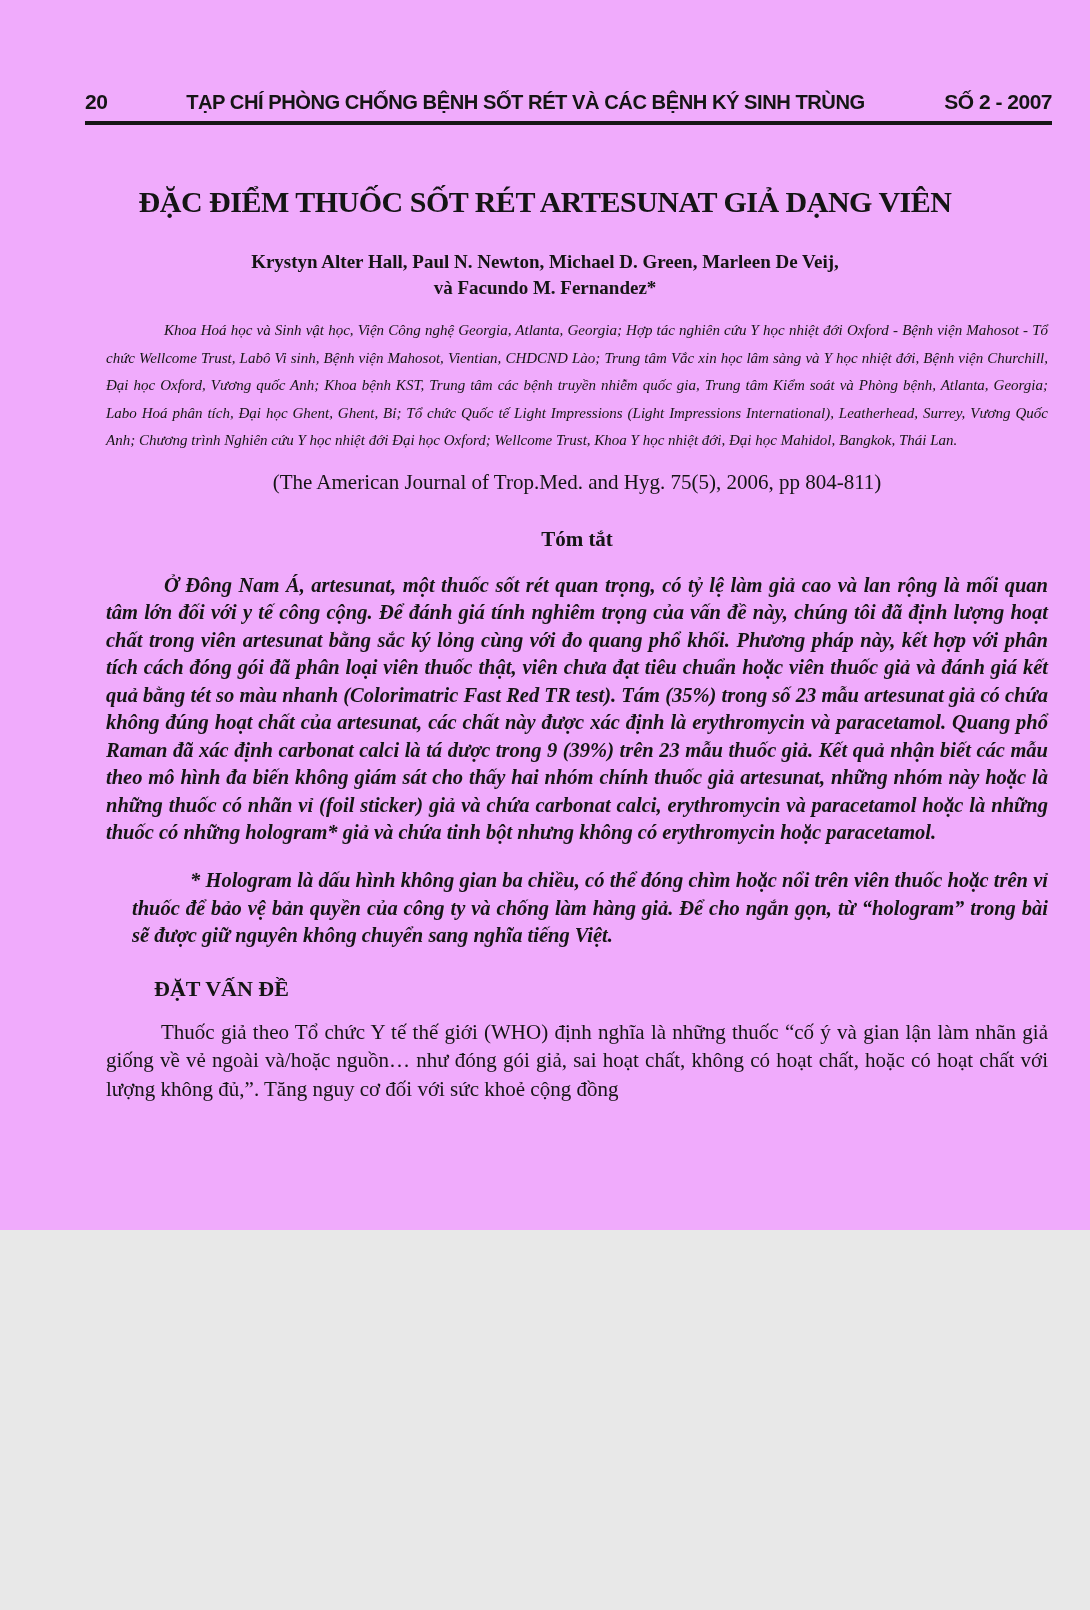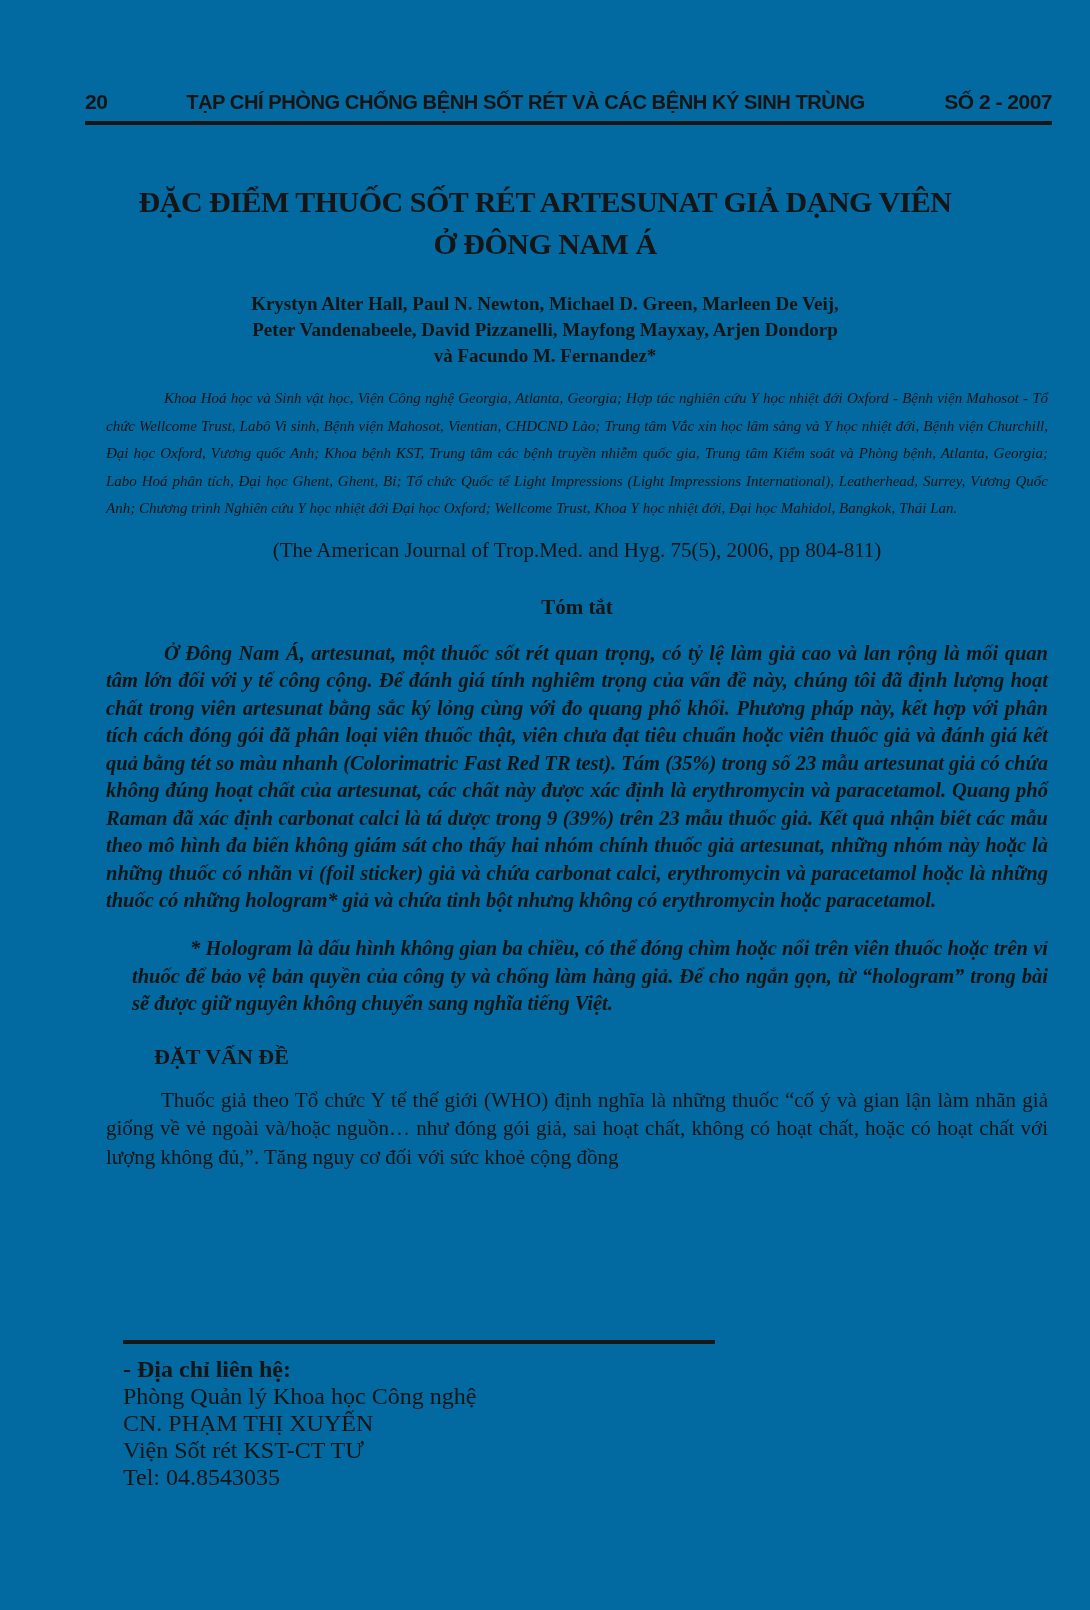--- a/index.html
+++ b/index.html
@@ -1,21 +1,21 @@
 <!DOCTYPE html>
 <html><head>
 <meta charset="utf-8">
 <style>
   html, body { margin: 0; padding: 0; background: #e8e8e8; }
   .page {
     position: relative;
     width: 1090px;
-    height: 1610px;
+    height: 1230px;
     margin: 0 auto;
-    background: #0369a1;
+    background: #f0abfc;
     color: #151515;
     font-family: "Liberation Serif", serif;
     overflow: hidden;
   }
   
   .header-row {
     display: flex;
     align-items: flex-end;
     margin: 90px 38px 0 85px;
     padding-bottom: 7px;
@@ -120,26 +120,24 @@
 <div class="page">
 
   <div class="header-row">
     <span class="pageno">20</span>
     <span class="jtitle">TẠP CHÍ PHÒNG CHỐNG BỆNH SỐT RÉT VÀ CÁC BỆNH KÝ SINH TRÙNG</span>
     <span class="issue">SỐ 2 - 2007</span>
   </div>
 
   <div class="article-title">
     <div>ĐẶC ĐIỂM THUỐC SỐT RÉT ARTESUNAT GIẢ DẠNG VIÊN</div>
-    <div>Ở ĐÔNG NAM Á</div>
   </div>
 
   <div class="authors">
     <div>Krystyn Alter Hall, Paul N. Newton, Michael D. Green, Marleen De Veij,</div>
-    <div>Peter Vandenabeele, David Pizzanelli, Mayfong Mayxay, Arjen Dondorp</div>
     <div>và Facundo M. Fernandez*</div>
   </div>
 
   <div class="col">
     <p class="affiliation">Khoa Hoá học và Sinh vật học, Viện Công nghệ Georgia, Atlanta, Georgia; Hợp tác nghiên cứu Y học nhiệt đới Oxford - Bệnh viện Mahosot - Tổ chức Wellcome Trust, Labô Vi sinh, Bệnh viện Mahosot, Vientian, CHDCND Lào; Trung tâm Vắc xin học lâm sàng và Y học nhiệt đới, Bệnh viện Churchill, Đại học Oxford, Vương quốc Anh; Khoa bệnh KST, Trung tâm các bệnh truyền nhiễm quốc gia, Trung tâm Kiểm soát và Phòng bệnh, Atlanta, Georgia; Labo Hoá phân tích, Đại học Ghent, Ghent, Bỉ; Tổ chức Quốc tế Light Impressions (Light Impressions International), Leatherhead, Surrey, Vương Quốc Anh; Chương trình Nghiên cứu Y học nhiệt đới Đại học Oxford; Wellcome Trust, Khoa Y học nhiệt đới, Đại học Mahidol, Bangkok, Thái Lan.</p>
     <div class="citation">(The American Journal of Trop.Med. and Hyg. 75(5), 2006, pp 804-811)</div>
     <div class="abstract-heading">Tóm tắt</div>
     <p class="abstract">Ở Đông Nam Á, artesunat, một thuốc sốt rét quan trọng, có tỷ lệ làm giả cao và lan rộng là mối quan tâm lớn đối với y tế công cộng. Để đánh giá tính nghiêm trọng của vấn đề này, chúng tôi đã định lượng hoạt chất trong viên artesunat bằng sắc ký lỏng cùng với đo quang phổ khối. Phương pháp này, kết hợp với phân tích cách đóng gói đã phân loại viên thuốc thật, viên chưa đạt tiêu chuẩn hoặc viên thuốc giả và đánh giá kết quả bằng tét so màu nhanh (Colorimatric Fast Red TR test). Tám (35%) trong số 23 mẫu artesunat giả có chứa không đúng hoạt chất của artesunat, các chất này được xác định là erythromycin và paracetamol. Quang phổ Raman đã xác định carbonat calci là tá dược trong 9 (39%) trên 23 mẫu thuốc giả. Kết quả nhận biết các mẫu theo mô hình đa biến không giám sát cho thấy hai nhóm chính thuốc giả artesunat, những nhóm này hoặc là những thuốc có nhãn vỉ (foil sticker) giả và chứa carbonat calci, erythromycin và paracetamol hoặc là những thuốc có những hologram* giả và chứa tinh bột nhưng không có erythromycin hoặc paracetamol.</p>
     <p class="footnote">* Hologram là dấu hình không gian ba chiều, có thể đóng chìm hoặc nổi trên viên thuốc hoặc trên vỉ thuốc để bảo vệ bản quyền của công ty và chống làm hàng giả. Để cho ngắn gọn, từ “hologram” trong bài sẽ được giữ nguyên không chuyển sang nghĩa tiếng Việt.</p>
     <div class="section-heading">ĐẶT VẤN ĐỀ</div>

